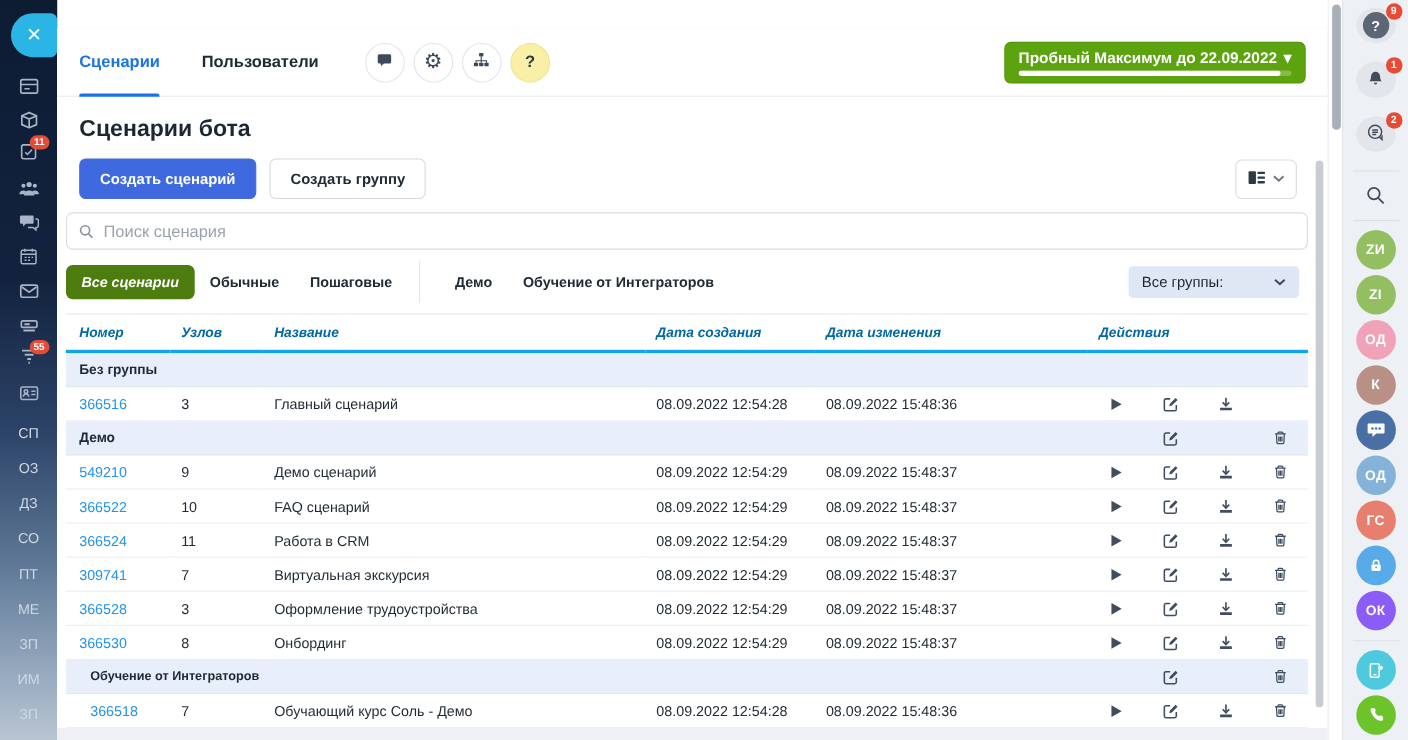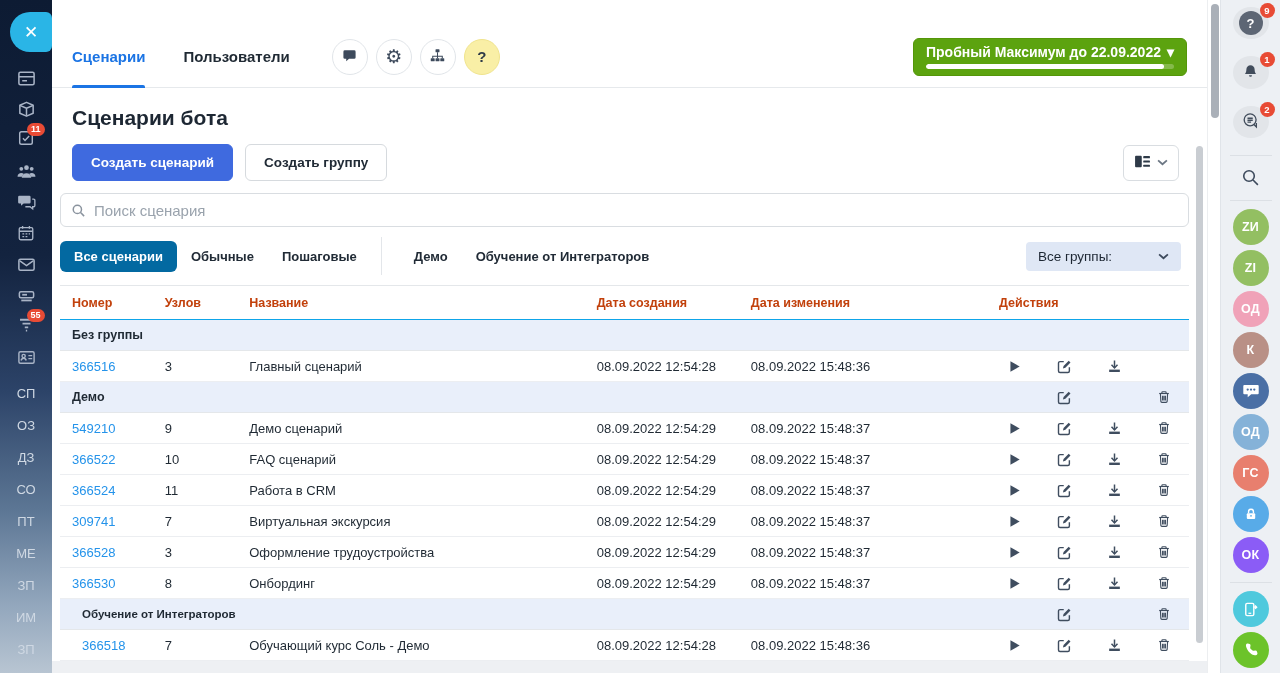--- a/index.html
+++ b/index.html
@@ -49,29 +49,29 @@
 
   .search { margin-top:12px; height:34px; border:1px solid #d9dde1; border-radius:6px; background:#fff;
     display:flex; align-items:center; padding:0 10px; gap:8px; }
   .search .s-icon { color:#8a939e; display:flex; }
   .search input { border:none; outline:none; flex:1; font-size:15px; color:#1f2933; font-family:inherit; background:transparent; }
   .search input::placeholder { color:#9aa3ad; }
 
   .filters { display:flex; align-items:center; margin-top:10px; padding-bottom:10px; }
   .f-left { display:flex; align-items:center; }
   .pill { font-size:13px; font-weight:700; color:#212b36; background:transparent; border:none; padding:8px 14px; cursor:pointer; border-radius:6px; white-space:nowrap; }
-  .pill.active { background:#0369a1; color:#fff; }
+  .pill.active { background:#4d7c0f; color:#fff;font-style:italic; }
   .f-div { width:1px; height:38px; background:#e3e6ea; margin:0 18px 0 10px; }
   .f-spacer { flex:1; }
   .groups-dd { background:#dfe7f5; border:none; border-radius:4px; height:29px; width:155px; padding:0 12px;
     display:flex; align-items:center; justify-content:space-between; font-size:13.5px; font-weight:400; color:#1d2733; cursor:pointer; margin-right:8px; }
   .groups-dd .chev { color:#3d4a5c; display:flex; }
 
   table.tbl { width:100%; border-collapse:collapse; border-top:1px solid #e4e7ea; }
-  .tbl th { font-size:12.5px; font-weight:700; color:#c2410c; text-align:left; height:34px; padding-left:10px; border-bottom:1px solid #0ea5e9; }
+  .tbl th { font-size:12.5px; font-weight:700; color:#0369a1; text-align:left; height:34px; padding-left:10px; border-bottom:3px solid #0ea5e9;font-style:italic; }
   .tbl th:first-child { padding-left:12px; }
   .tbl td { font-size:13px; color:#1f2933; height:31px; padding-left:10px; border-bottom:1px solid #eceef1; }
   .tbl td:first-child { padding-left:12px; }
   .tbl tr.group td { background:#e9effa; font-weight:700; font-size:12.5px; border-bottom:1px solid #e4e7ea; }
   .tbl tr.indent td:first-child { padding-left:22px; }
   .tbl tr.indent.group td { font-size:11.5px; height:26px; }
   .tbl a.idlink { color:#2493ea; text-decoration:none; cursor:pointer; }
   td.acts { padding:0 !important; }
   .acts-wrap { display:flex; align-items:center; }
   .aicon { width:50px; height:30px; display:flex; align-items:center; justify-content:center; color:#3f4d5f; cursor:pointer; }

